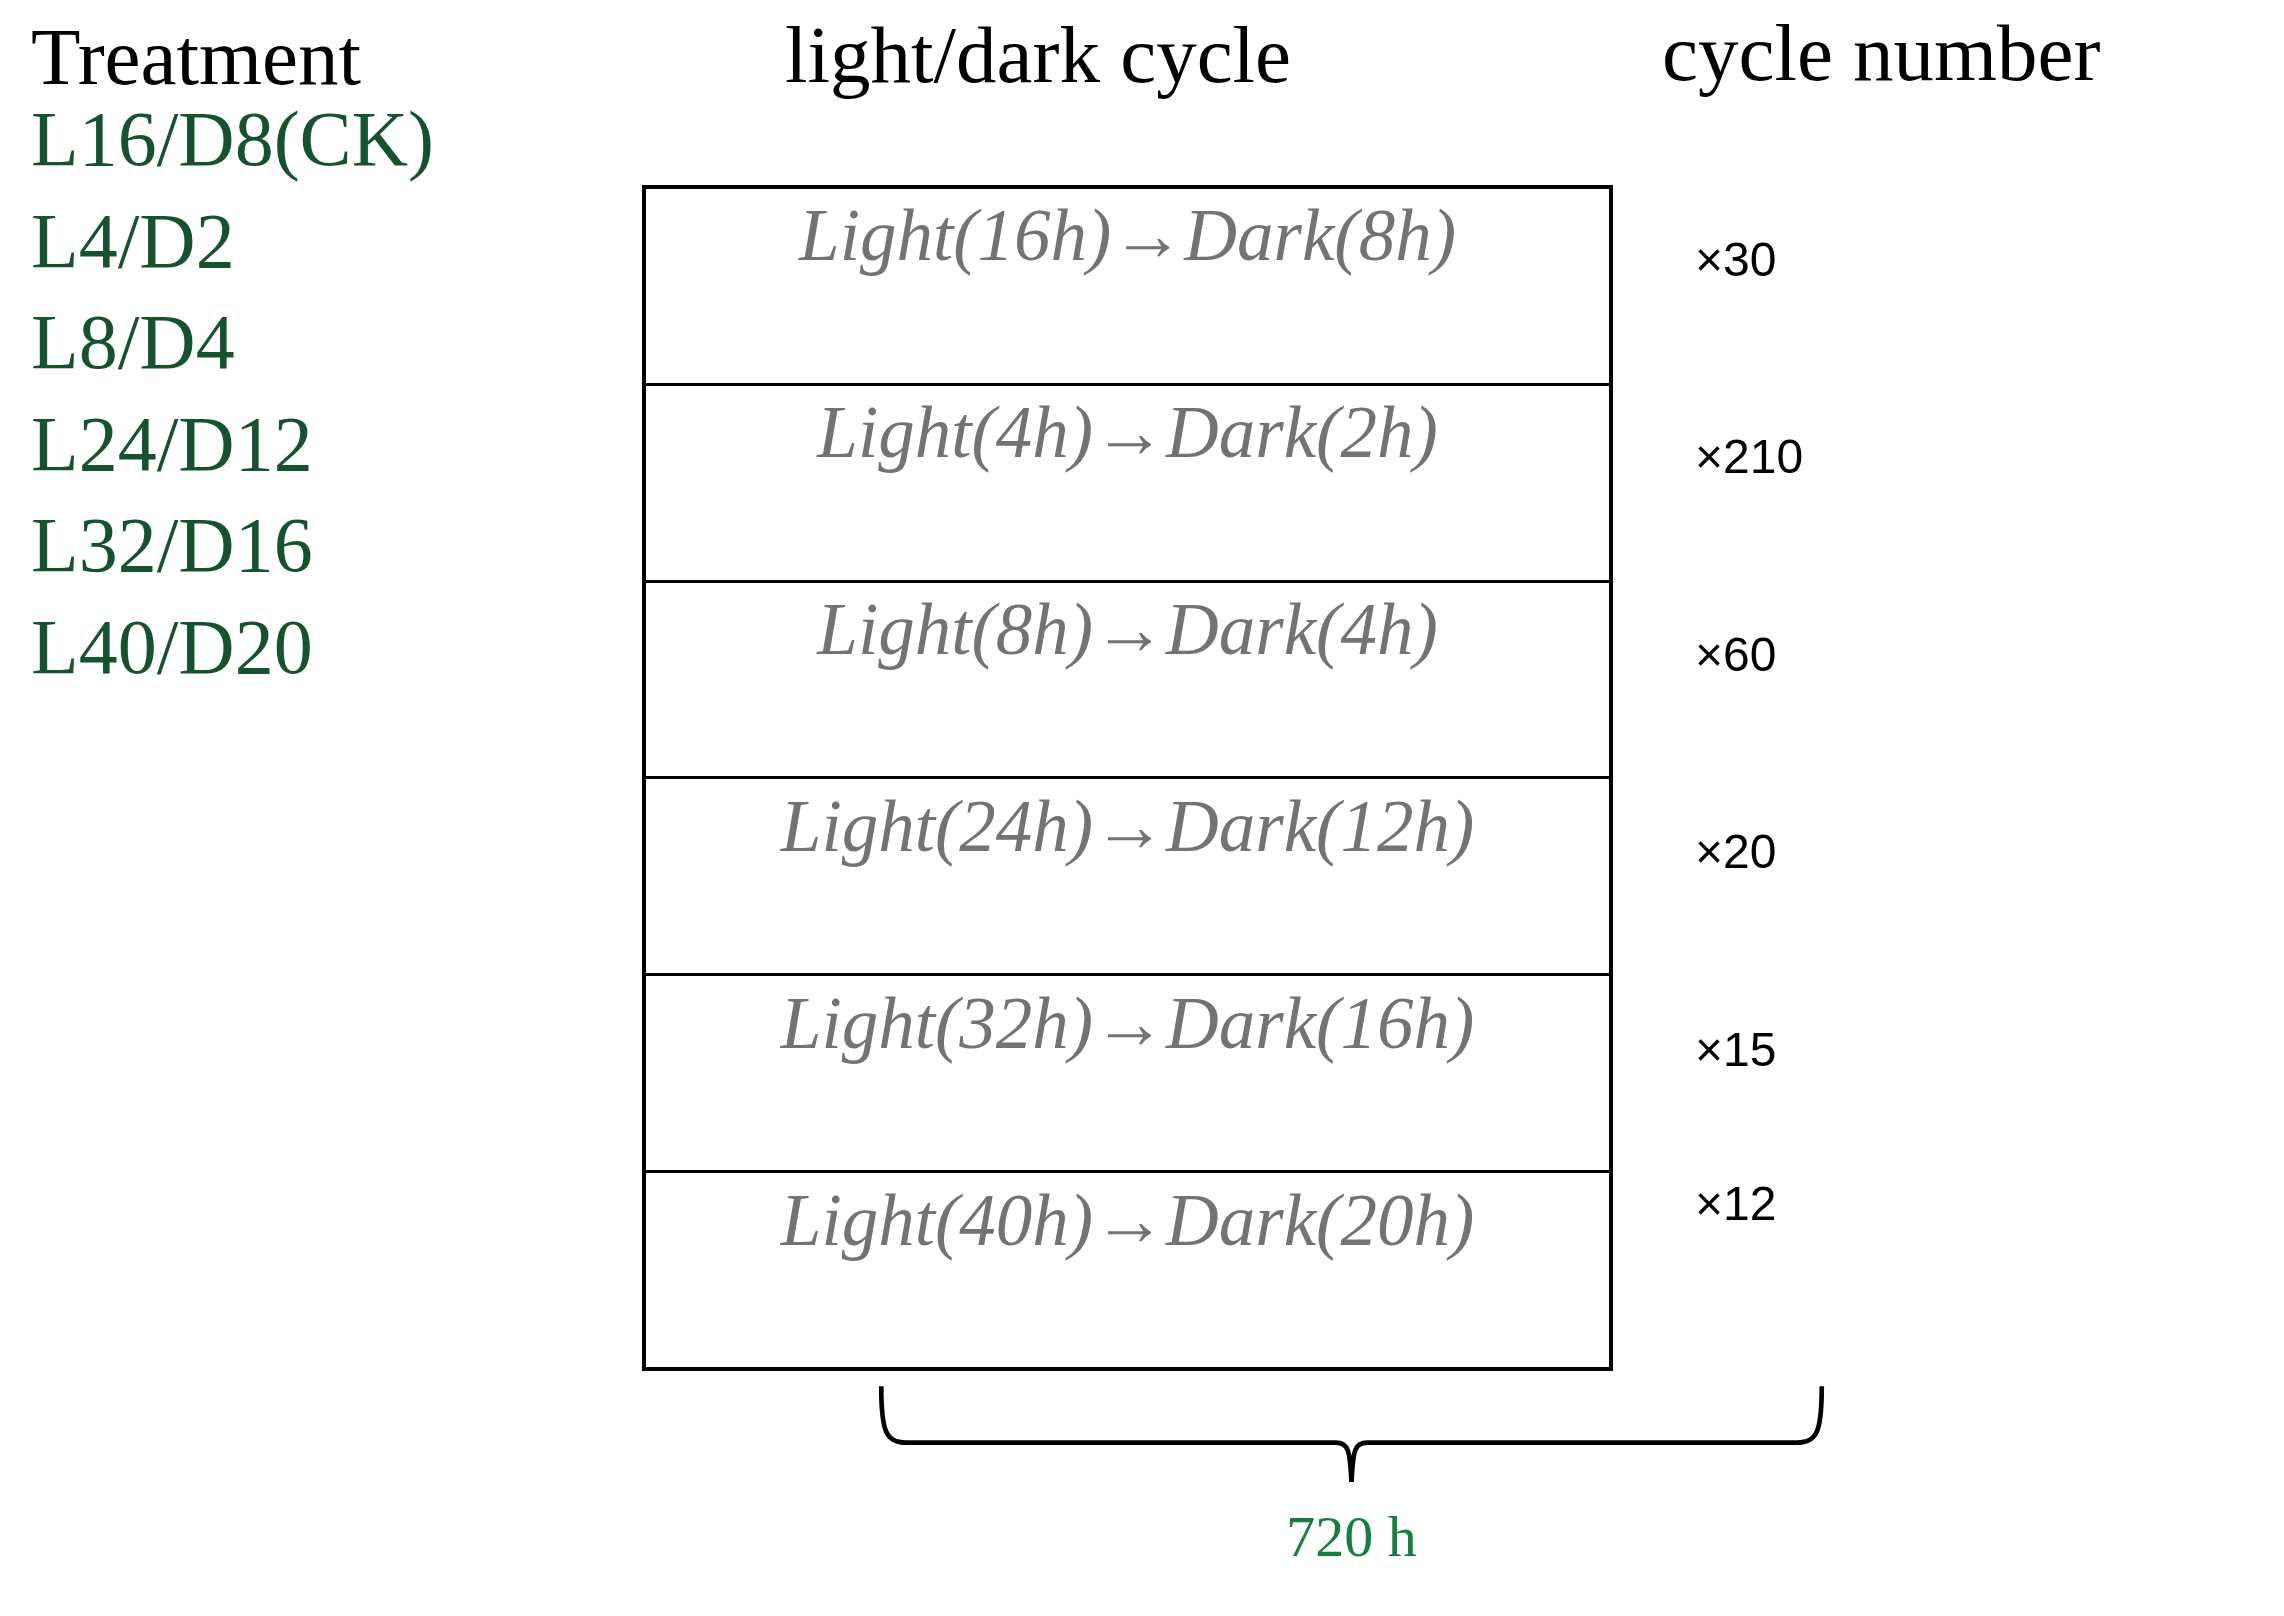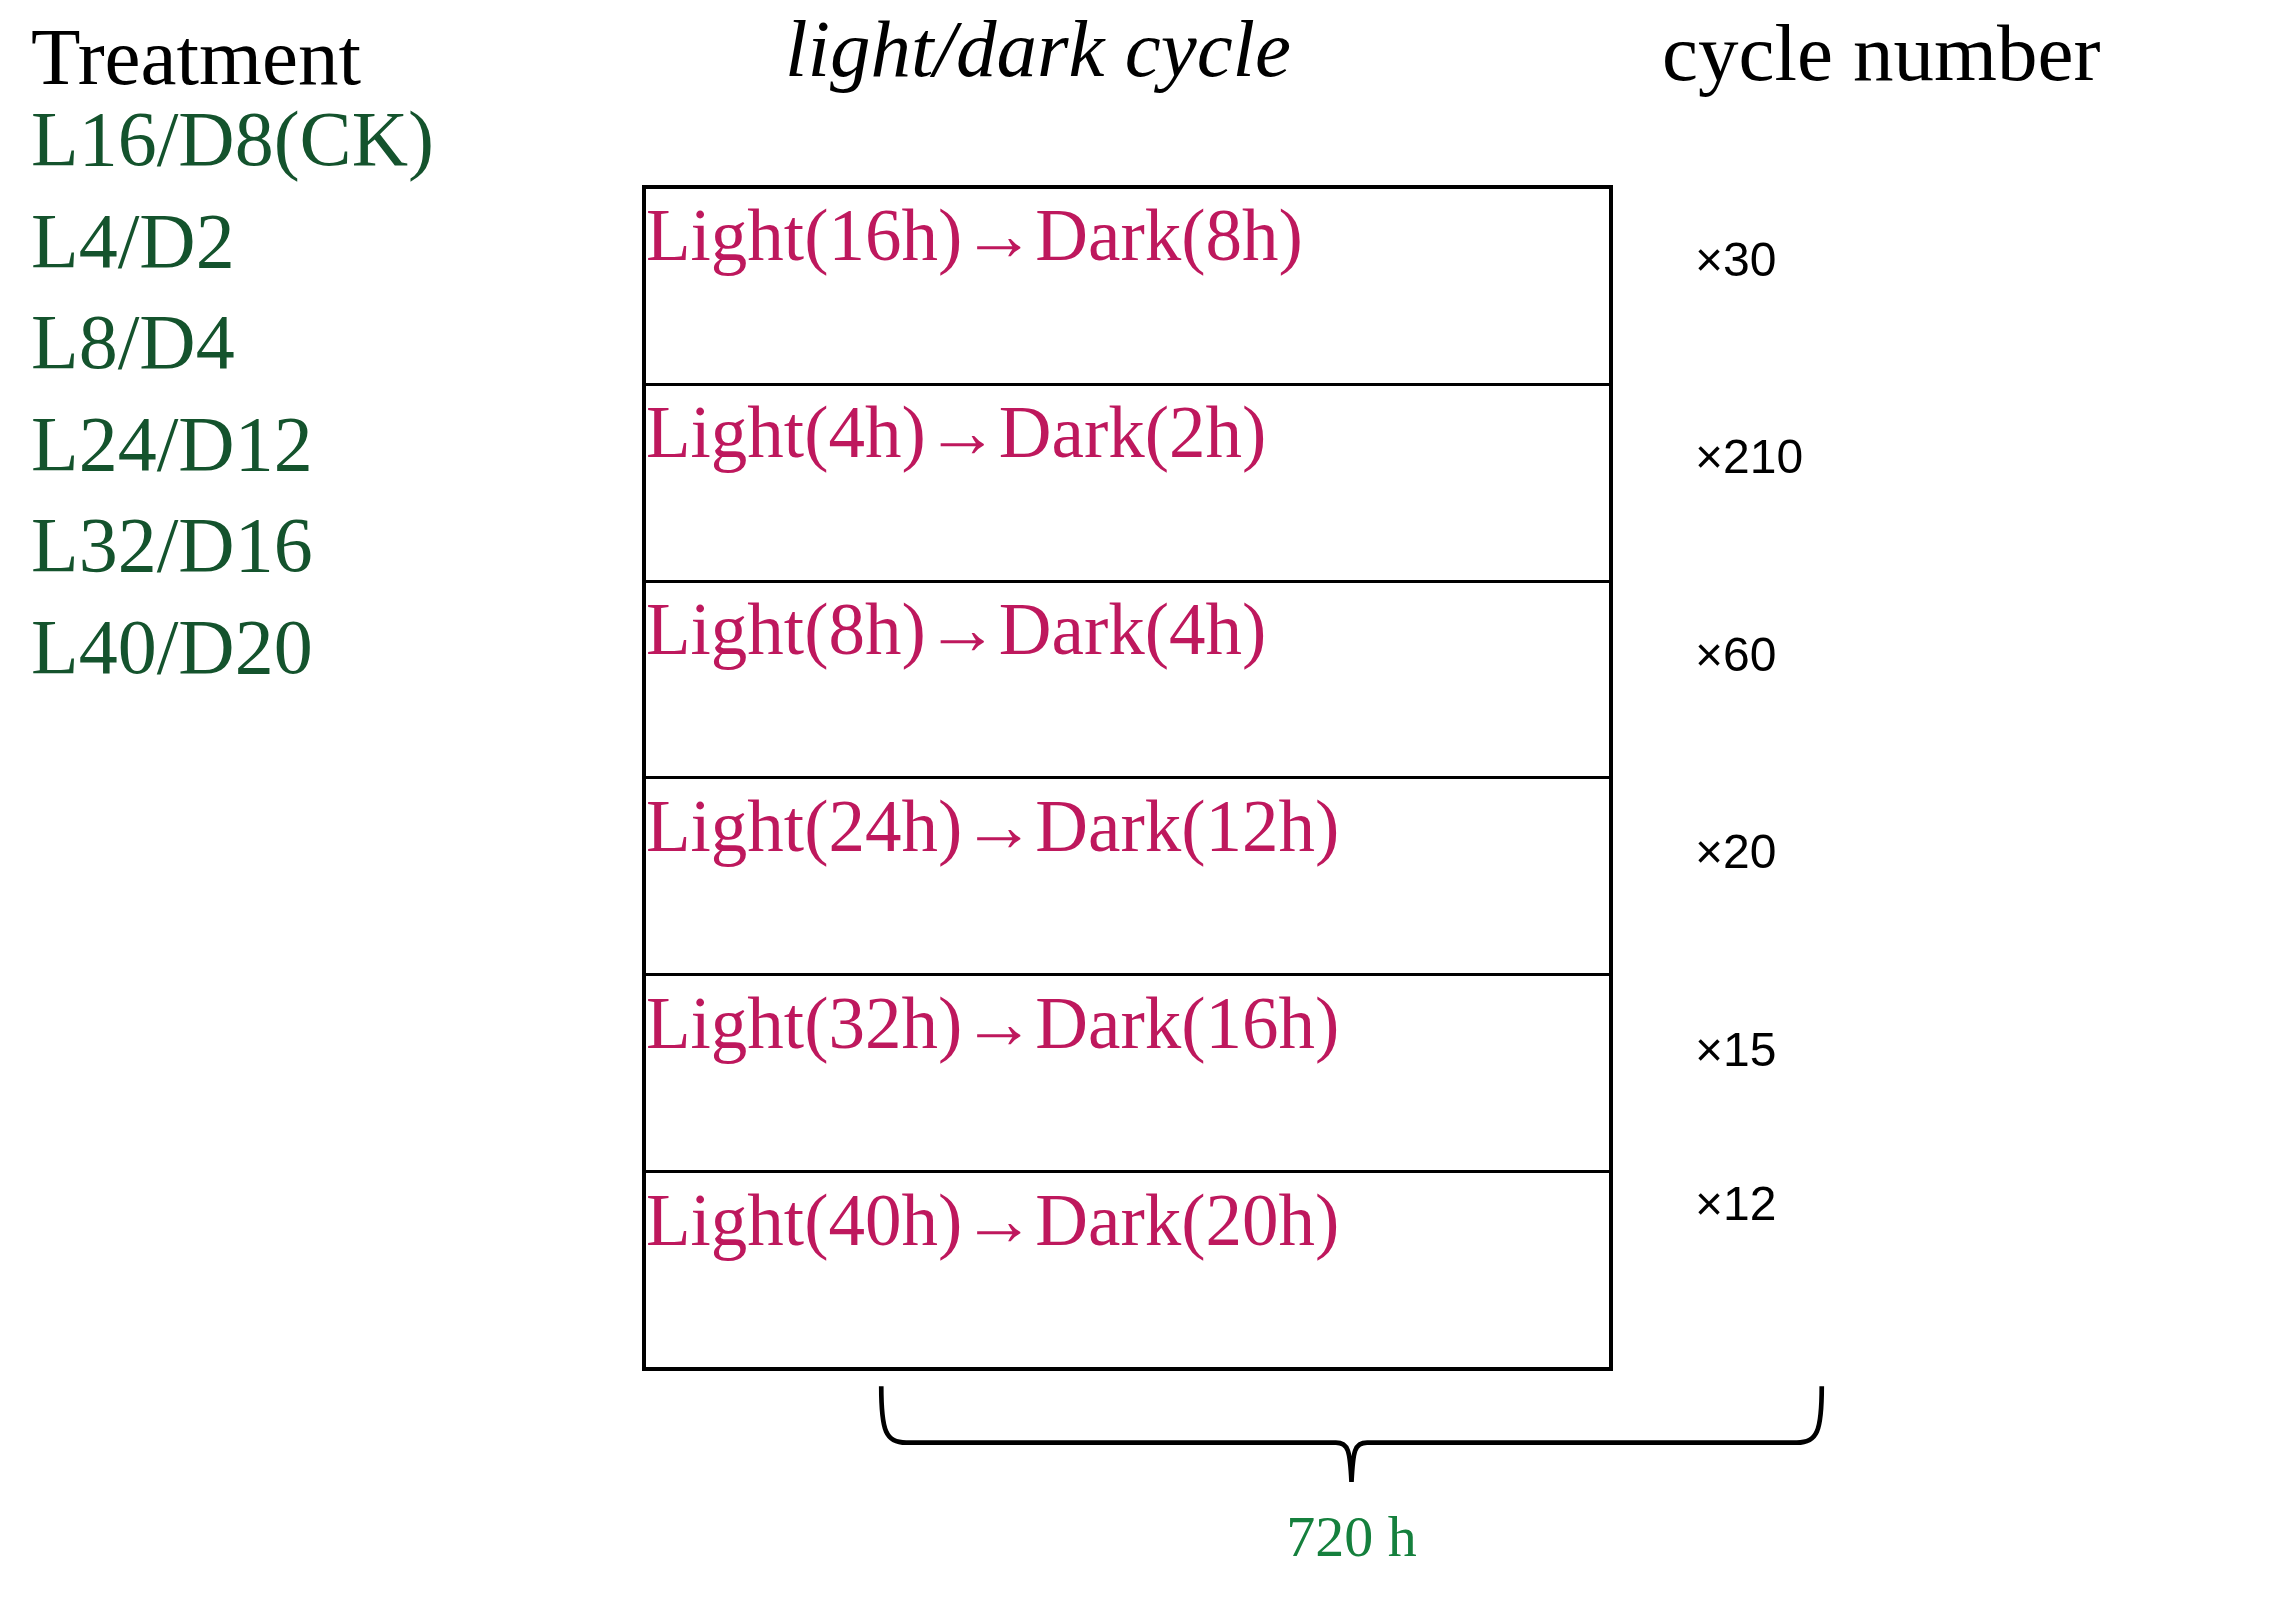--- a/index.html
+++ b/index.html
@@ -20,21 +20,21 @@
   
   .hdr {
     position: absolute;
     white-space: nowrap;
     font-size: 81px;
     line-height: 1;
     font-weight: 400;
     color: #000;
   }
   #hdr-treatment { left: 31px;   top: 17px; }
-  #hdr-cycle     { left: 785px; top: 9px; font-style: italic; }
+  #hdr-cycle     { left: 785px; top: 15px; }
   #hdr-number    { left: 1662px; top: 4.7px; margin-top: 8px; }
 
   
   .treat-label {
     position: absolute;
     left: 31px;
     white-space: nowrap;
     font-size: 78px;
     line-height: 1;
     color: #14532d;
@@ -57,25 +57,26 @@
     border-bottom: 3.9px solid #000;
     box-sizing: border-box;
     position: relative;
   }
   .cycle-row:last-child { border-bottom: none; border-radius: 16px; }
   .cycle-text {
     position: absolute;
     left: 0;
     right: 0;
     top: 9.4px;
-    text-align: left;
+    text-align: center;
     white-space: nowrap;
     font-size: 73px;
     line-height: 1.05;
-    color: #be185d;
+    color: #737373;
+    font-style: italic;
   }
 
   
   .cycle-num {
     position: absolute;
     left: 1695px;
     white-space: nowrap;
     font-family: "Liberation Sans", "DejaVu Sans", sans-serif;
     font-size: 48px;
     line-height: 1;

